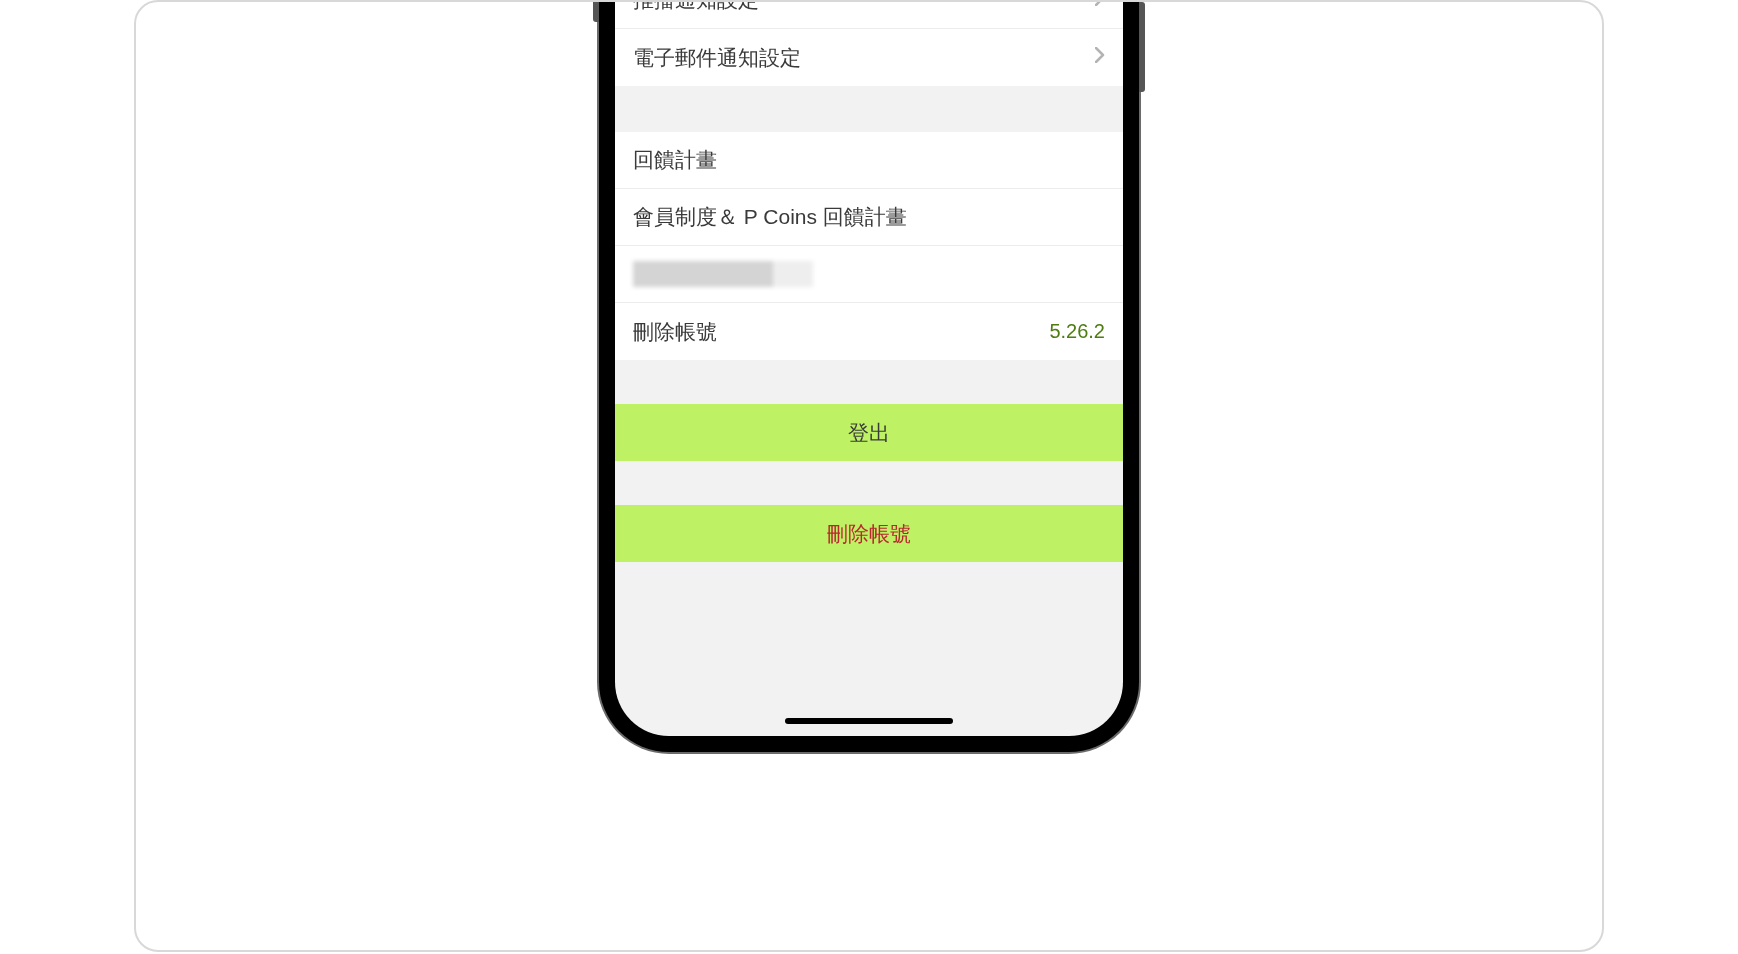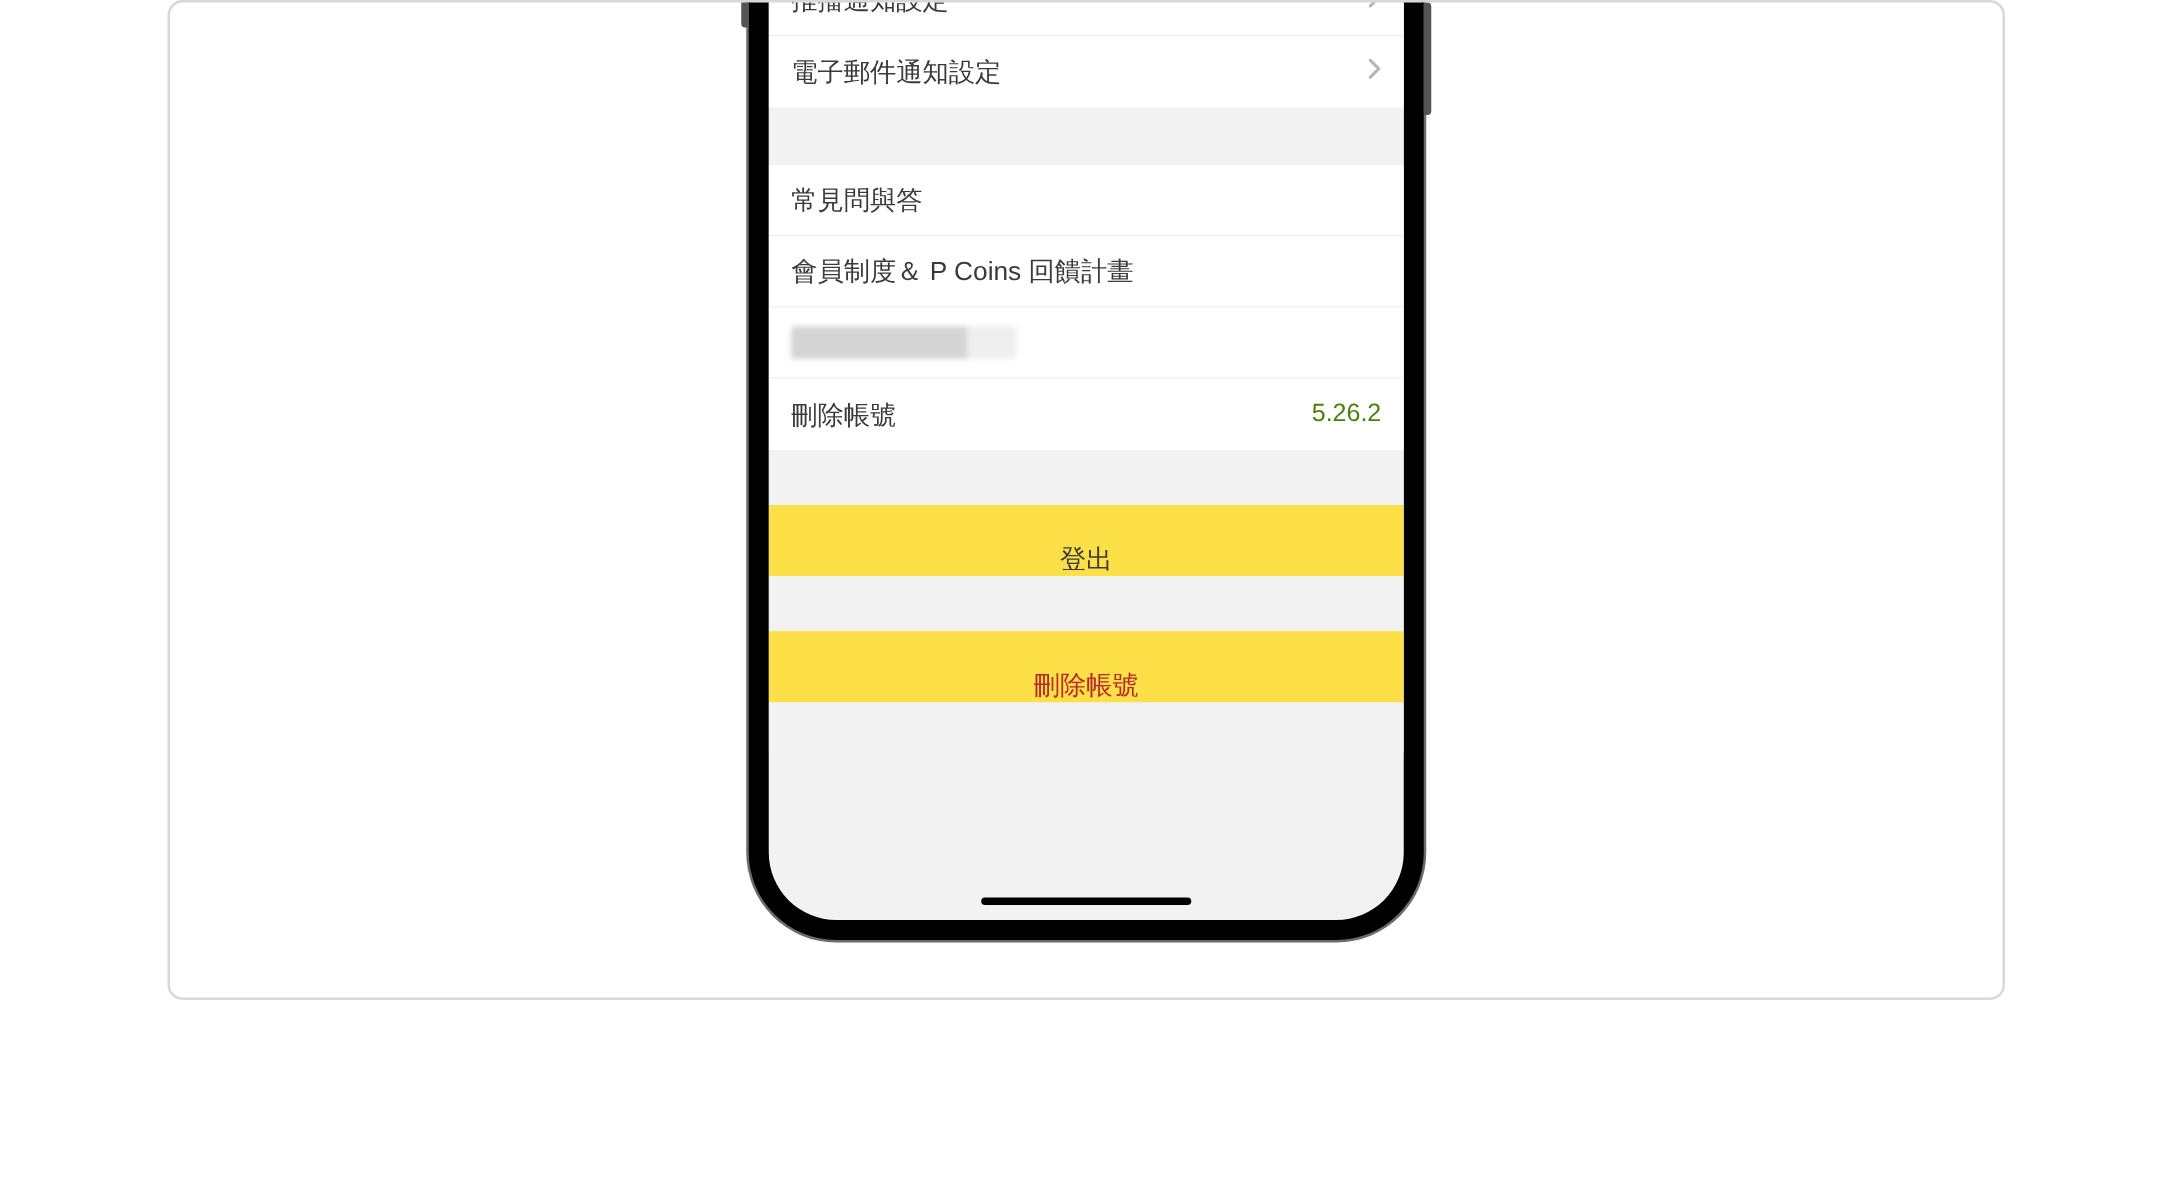--- a/index.html
+++ b/index.html
@@ -14,23 +14,23 @@
       background: #ffffff;
       font-family: -apple-system, BlinkMacSystemFont, "Segoe UI", "PingFang TC", "Microsoft JhengHei", sans-serif;
       display: flex;
       align-items: flex-start;
       justify-content: center;
       overflow: hidden;
     }
     
     .outer-frame {
       width: 1470px;
-      height: 800px;
+      height: 952px;
       border: 2px solid #d8d8d8;
-      border-radius: 12px;
+      border-radius: 24px;
       margin-top: 0;
       position: relative;
       overflow: hidden;
     }
     
     .phone-wrapper {
       position: absolute;
       left: 50%;
       transform: translateX(-50%);
       top: -30px;
@@ -132,23 +132,23 @@
     .redacted-bar {
       width: 180px;
       height: 26px;
       background: linear-gradient(90deg, #d4d4d4 0%, #d4d4d4 78%, #eeeeee 78%, #eeeeee 100%);
       filter: blur(2px);
     }
     
     .center-item {
       height: 57px;
       display: flex;
-      align-items: flex-end;
+      align-items: center;
       justify-content: center;
-      background: #fde047;
+      background: #bef264;
       font-size: 21px;
     }
     
     .logout-text {
       color: #3a3a3a;
     }
     
     .delete-text {
       color: #b8282e;
       font-family: Liberation Mono, monospace;
@@ -196,21 +196,21 @@
                 <path d="M1 1 L8 8 L1 15" stroke="#b4b4b4" stroke-width="2.5" stroke-linecap="round" stroke-linejoin="round"></path>
               </svg>
             </span>
           </div>
         </div>
 
         <div class="gap-section"></div>
 
         <div class="list-section">
           <div class="list-item">
-            <span class="item-label">常見問與答</span>
+            <span class="item-label">回饋計畫</span>
           </div>
           <div class="list-item">
             <span class="item-label">會員制度＆ P Coins 回饋計畫</span>
           </div>
           <div class="redacted-row">
             <div class="redacted-bar"></div>
           </div>
           <div class="list-item">
             <span class="item-label">刪除帳號</span>
             <span class="item-value">5.26.2</span>

